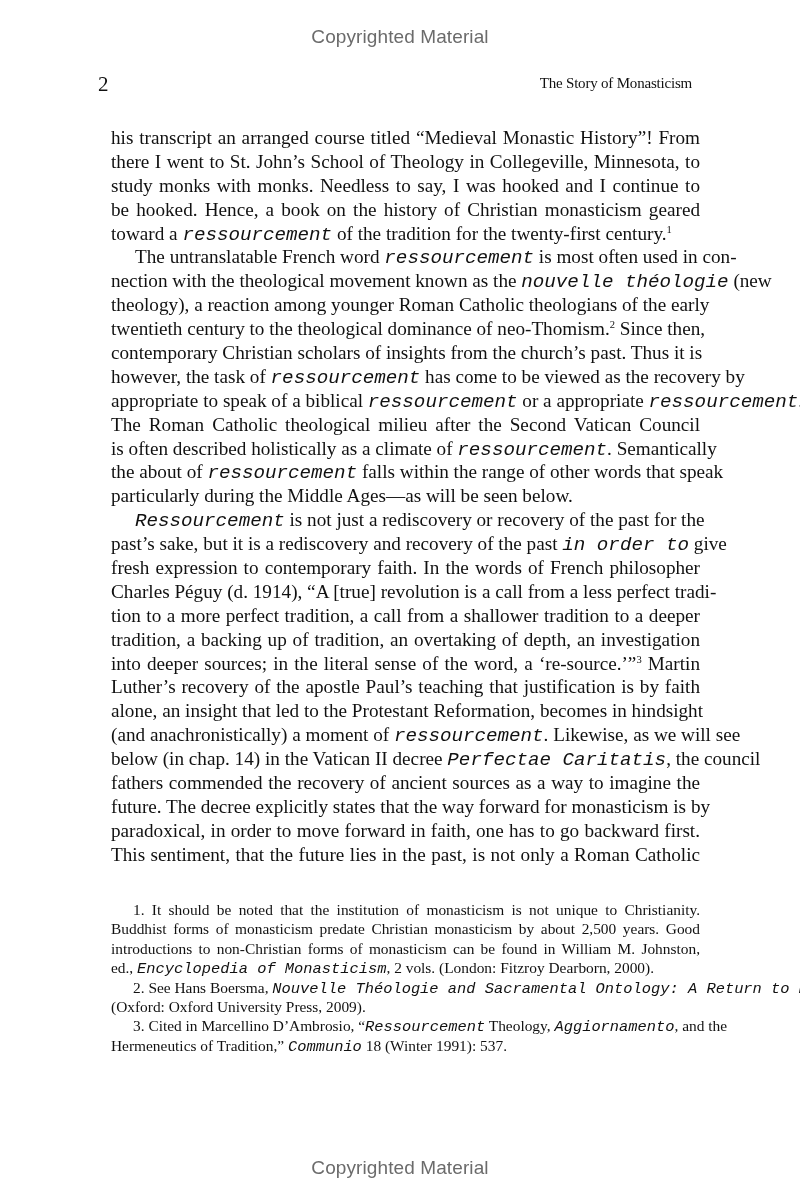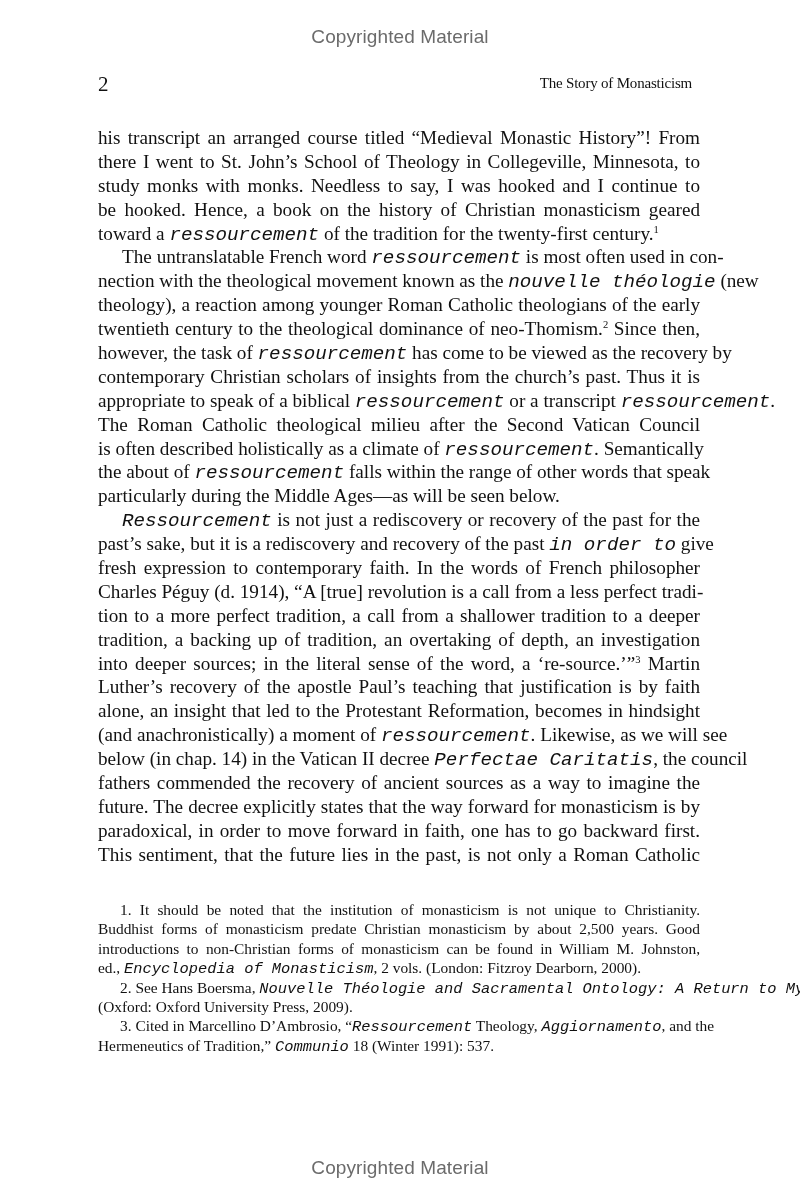--- a/index.html
+++ b/index.html
@@ -14,21 +14,21 @@
   .running-head {
     position: absolute; top: 72px; left: 98px; width: 602px; height: 24px;
     font-family: "Liberation Serif", serif; color: #111;
   }
   .page-number { position: absolute; left: 0; top: 0; font-size: 21px; }
   .running-title { position: absolute; right: 8px; top: 3px; font-size: 15px; letter-spacing: -0.2px; }
   .body-text {
     position: absolute; top: 126px; left: 98px; width: 602px;
     font-family: "Liberation Serif", serif; font-size: 19.2px; line-height: 23.9px; color: #111;
   }
-  .line { display: block; white-space: nowrap; text-align: justify; text-align-last: justify; height: 23.9px; overflow: visible; }
+  .line { display: block; white-space: nowrap; text-align: justify; text-align-last: justify; height: 23.9px; overflow: visible; margin-left: 13px; }
   .line.last { text-align-last: left; }
   .line.indent { padding-left: 24px; }
   .footnotes {
     position: absolute; top: 900px; left: 98px; width: 602px;
     font-family: "Liberation Serif", serif; font-size: 15.4px; line-height: 19.4px; color: #111;
   }
   .footnotes .line { height: 19.4px; }
   .footnotes .line.indent { padding-left: 22px; }
   i { font-style: italic; font-family: Liberation Mono, monospace; }
   sup { font-size: 0.55em; vertical-align: 0.7em; line-height: 0; }
@@ -46,23 +46,23 @@
 <div class="body-text" id="body-text">
     <span class="line"><span>his transcript an arranged course titled “Medieval Monastic History”! From</span></span>
     <span class="line"><span>there I went to St. John’s School of Theology in Collegeville, Minnesota, to</span></span>
     <span class="line"><span>study monks with monks. Needless to say, I was hooked and I continue to</span></span>
     <span class="line"><span>be hooked. Hence, a book on the history of Christian monasticism geared</span></span>
     <span class="line last"><span>toward a </span><i>ressourcement</i><span> of the tradition for the twenty-first century.</span><sup>1</sup></span>
     <span class="line indent"><span>The untranslatable French word </span><i>ressourcement</i><span> is most often used in con-</span></span>
     <span class="line"><span>nection with the theological movement known as the </span><i>nouvelle théologie</i><span> (new</span></span>
     <span class="line"><span>theology), a reaction among younger Roman Catholic theologians of the early</span></span>
     <span class="line"><span>twentieth century to the theological dominance of neo-Thomism.</span><sup>2</sup><span> Since then,</span></span>
+    <span class="line"><span>contemporary Christian scholars of insights from the church’s past. Thus it is</span></span>
     <span class="line"><span>however, the task of </span><i>ressourcement</i><span> has come to be viewed as the recovery by</span></span>
-    <span class="line"><span>contemporary Christian scholars of insights from the church’s past. Thus it is</span></span>
-    <span class="line"><span>appropriate to speak of a biblical </span><i>ressourcement</i><span> or a transcript </span><i>ressourcement</i><span>.</span></span>
+    <span class="line"><span>appropriate to speak of a biblical </span><i>ressourcement</i><span> or a appropriate </span><i>ressourcement</i><span>.</span></span>
     <span class="line"><span>The Roman Catholic theological milieu after the Second Vatican Council</span></span>
     <span class="line"><span>is often described holistically as a climate of </span><i>ressourcement</i><span>. Semantically</span></span>
     <span class="line"><span>the about of </span><i>ressourcement</i><span> falls within the range of other words that speak</span></span>
     <span class="line last"><span>particularly during the Middle Ages—as will be seen below.</span></span>
     <span class="line indent"><i>Ressourcement</i><span> is not just a rediscovery or recovery of the past for the</span></span>
     <span class="line"><span>past’s sake, but it is a rediscovery and recovery of the past </span><i>in order to</i><span> give</span></span>
     <span class="line"><span>fresh expression to contemporary faith. In the words of French philosopher</span></span>
     <span class="line"><span>Charles Péguy (d. 1914), “A [true] revolution is a call from a less perfect tradi-</span></span>
     <span class="line"><span>tion to a more perfect tradition, a call from a shallower tradition to a deeper</span></span>
     <span class="line"><span>tradition, a backing up of tradition, an overtaking of depth, an investigation</span></span>

